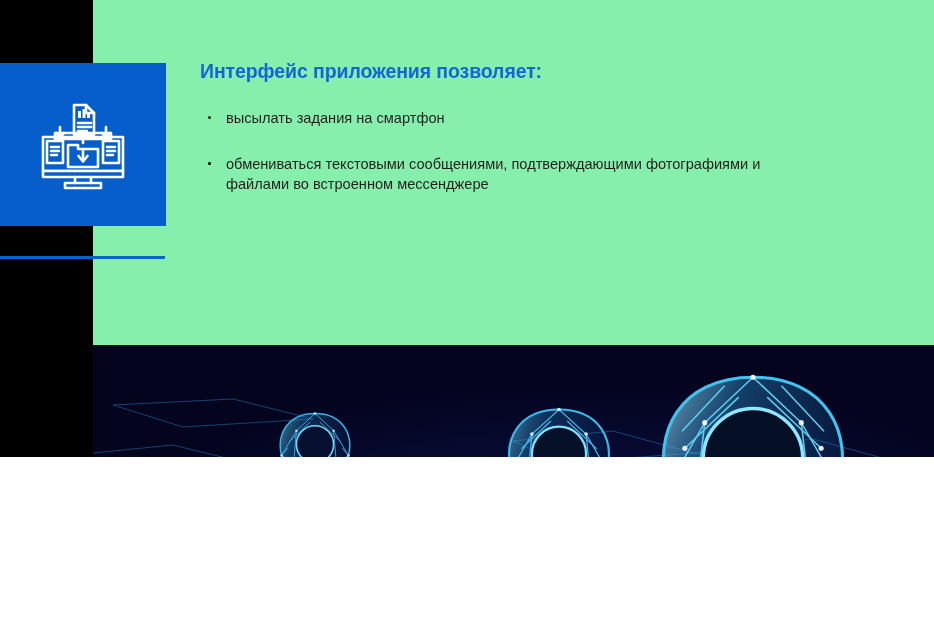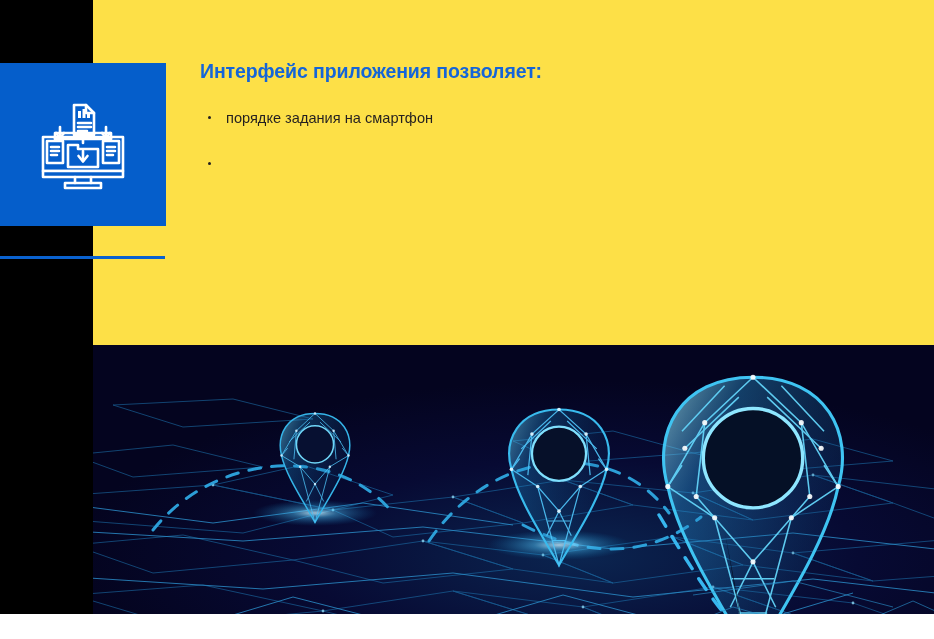--- a/index.html
+++ b/index.html
@@ -4,22 +4,22 @@
 <style>
   * { box-sizing: border-box; margin: 0; padding: 0; }
   html, body {
     width: 934px; height: 639px;
     background: #ffffff;
     font-family: "Liberation Sans", sans-serif;
     overflow: hidden;
   }
   #slide {
     position: relative;
-    width: 934px; height: 614px;
-    background: #fde047;
+    width: 934px; height: 457px;
+    background: #86efac;
     overflow: hidden;
   }
 
   
   .black-column {
     position: absolute;
     left: 0; top: 0;
     width: 93px; height: 639px;
     background: #000000;
   }
@@ -139,24 +139,28 @@
     </span>
   </div>
 
   <div class="blue-rule"></div>
 
   <div class="content">
     <div class="heading">Интерфейс приложения позволяет:</div>
     <ul class="bullets">
       <li>
         <span class="dot"></span>
-        <span>порядке задания на смартфон</span>
+        <span>высылать задания на смартфон</span>
       </li>
       <li>
         <span class="dot"></span>
+      </li>
+      <li>
+        <span class="dot"></span>
+        <span>обмениваться текстовыми сообщениями, подтверждающими фотографиями и файлами во встроенном мессенджере</span>
       </li>
     </ul>
   </div>
 
   <div class="hero">
     <svg viewBox="0 0 841 294">
       <defs>
         <radialGradient id="bgGlow" cx="58%" cy="72%" r="60%">
           <stop offset="0%" stop-color="#0b2550"></stop>
           <stop offset="55%" stop-color="#070a33"></stop>

